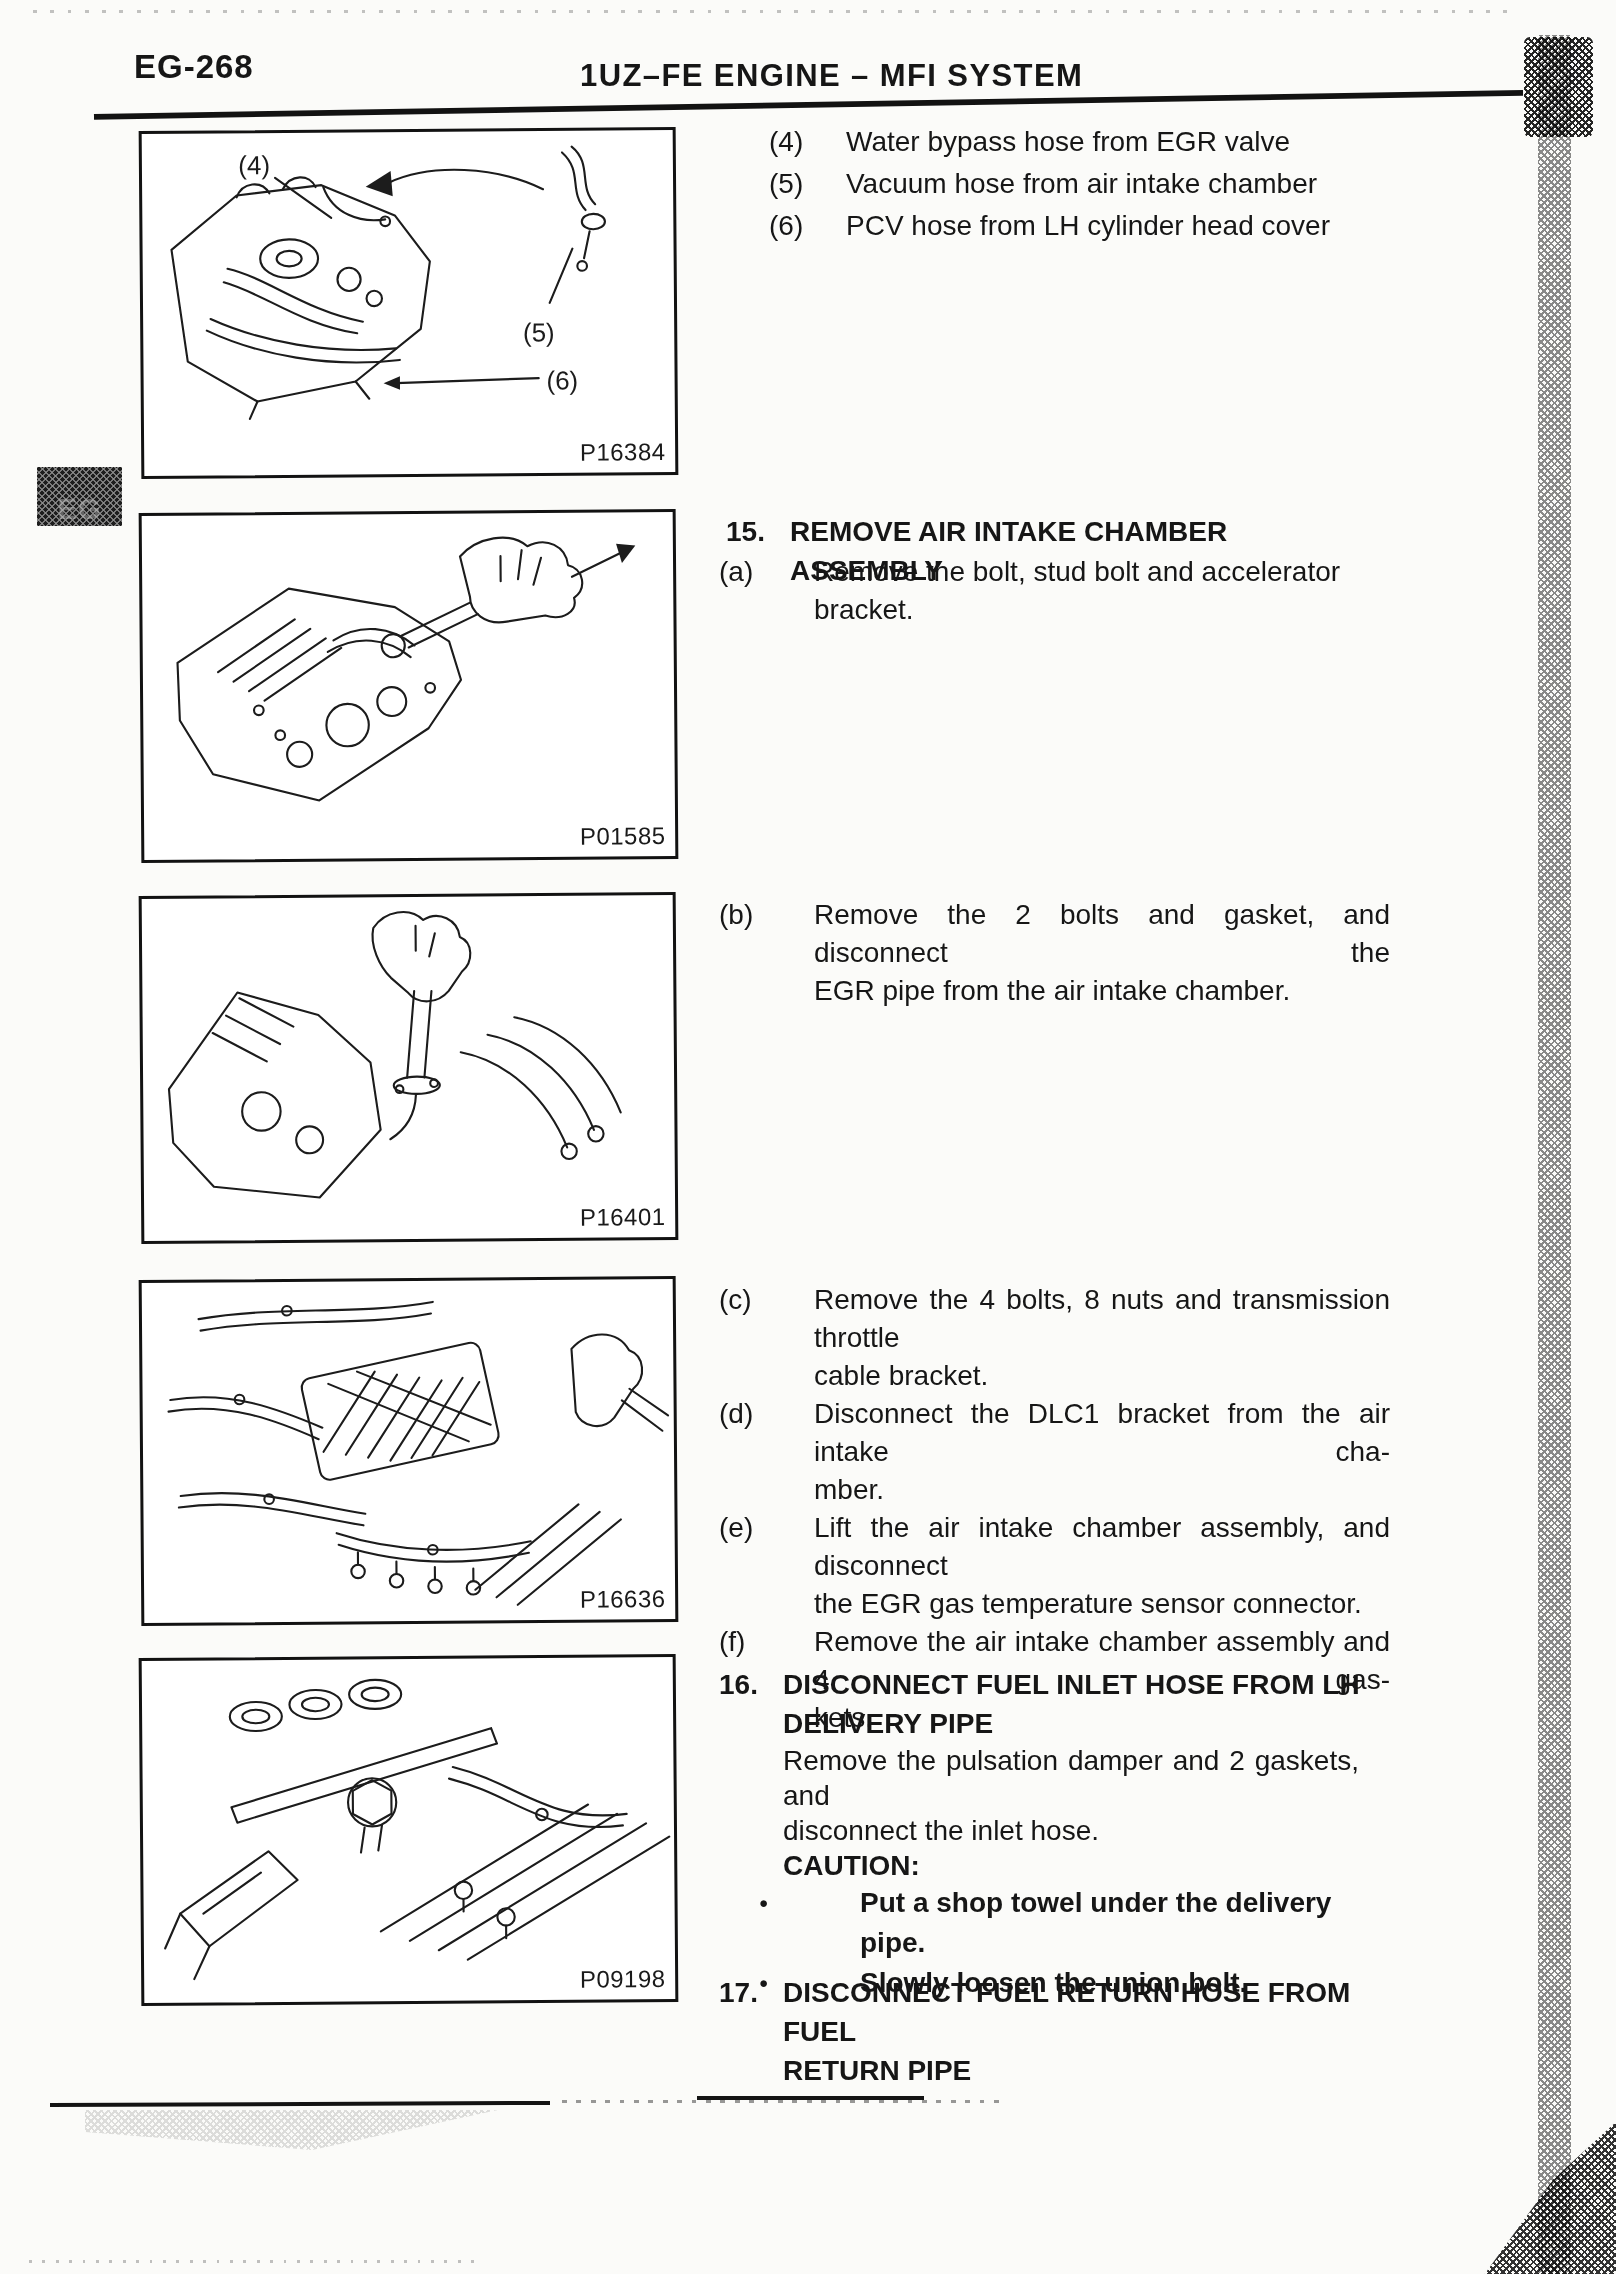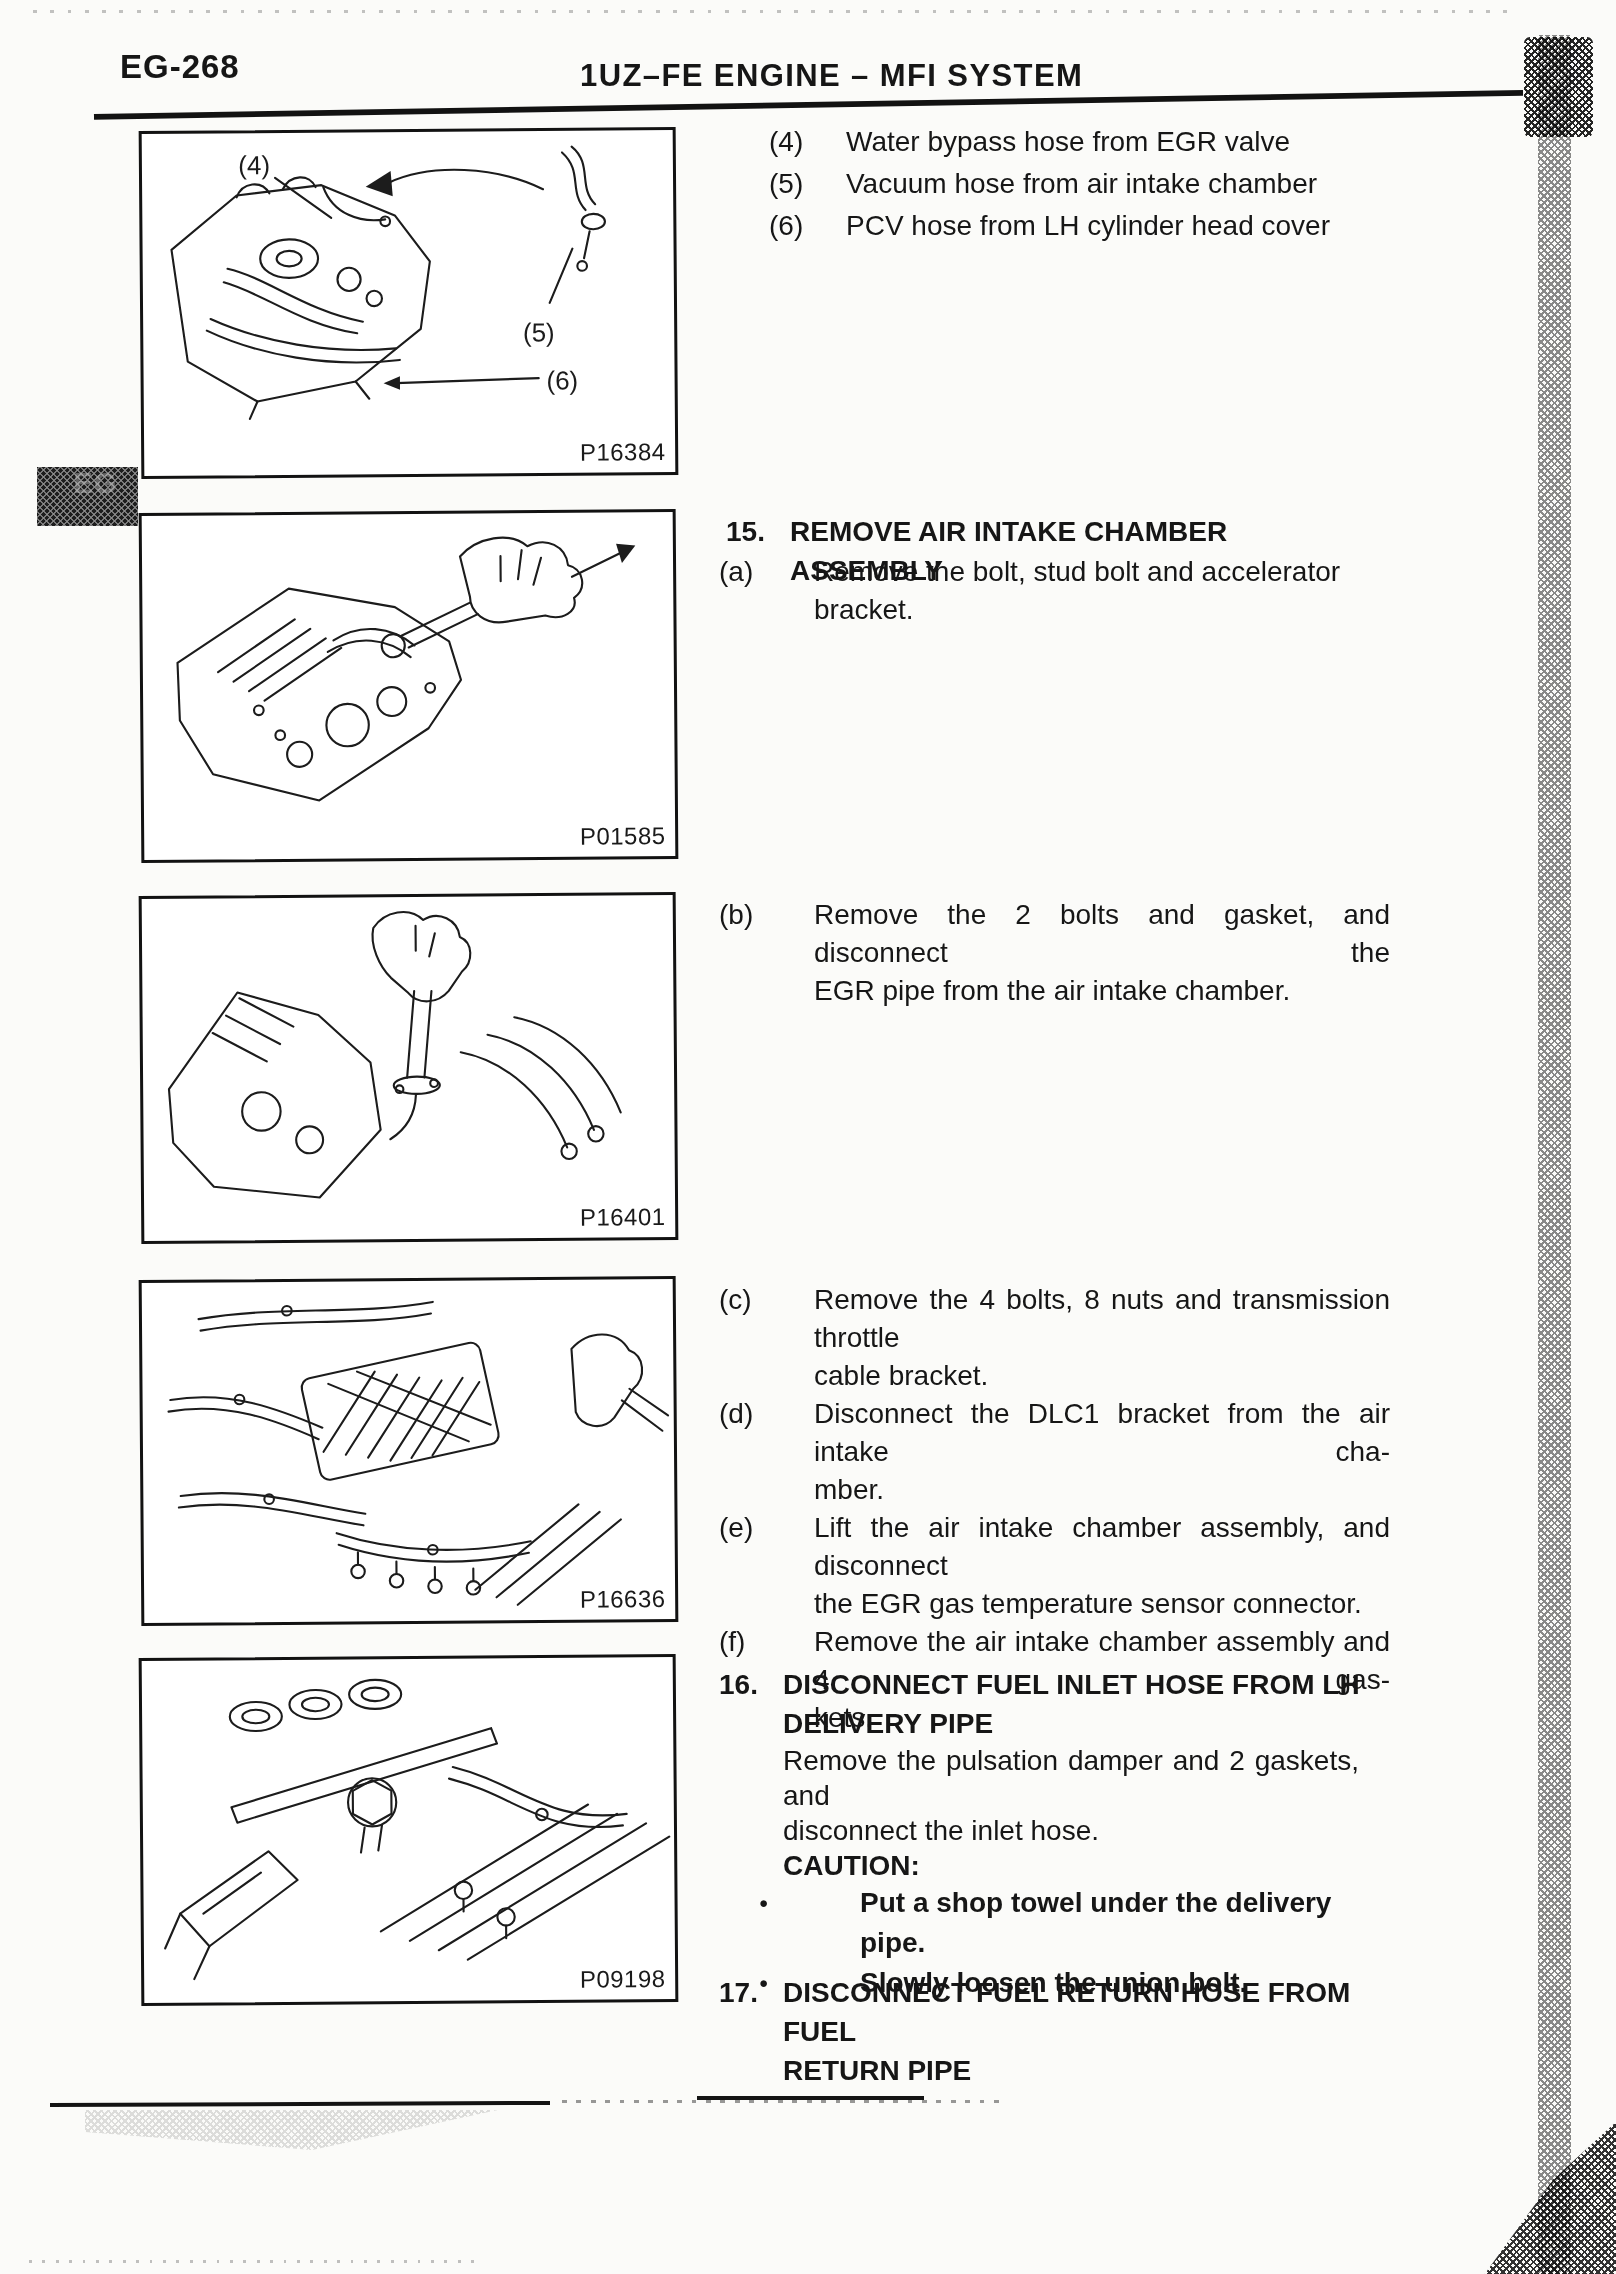--- a/index.html
+++ b/index.html
@@ -16,34 +16,34 @@
   }
   .speckle-top{position:absolute;left:33px;top:9.6px;width:1479px;height:3.8px;
     background-image:repeating-linear-gradient(90deg,#555 0 3.8px,transparent 3.8px 17.3px);opacity:.35;}
   .speckle-bottom{position:absolute;left:29px;top:2260px;width:452px;height:2.9px;
     background-image:repeating-linear-gradient(90deg,#666 0 2.9px,transparent 2.9px 13.4px);opacity:.4;}
   .edge-strip{position:absolute;left:1538px;top:35px;width:33px;height:2240px;opacity:.45;}
   .edge-blob-top{position:absolute;left:1524px;top:37px;width:69px;height:100px;opacity:.85;border-radius:5.8px;}
   .edge-blob-bottom{position:absolute;left:1484px;top:2121px;width:133px;height:154px;opacity:.8;
     clip-path:polygon(100% 0,100% 100%,0 100%,52% 38%);}
   .eg-tab{position:absolute;left:37px;top:467px;width:85px;height:59px;background:#1d1d1d;
-    display:flex;align-items:flex-start;justify-content:center;padding-left:16px;}
+    display:flex;align-items:flex-end;justify-content:center;}
   .eg-tab .pat{position:absolute;inset:0;opacity:.5;
     background-image:
       repeating-linear-gradient(45deg,rgba(255,255,255,.8) 0 1.4px,transparent 1.4px 4.8px),
       repeating-linear-gradient(-45deg,rgba(255,255,255,.8) 0 1.4px,transparent 1.4px 4.8px);}
   .eg-tab .lbl{position:relative;font-weight:700;font-size:29px;color:#cfcfcf;opacity:.4;letter-spacing:1px;}
   .bottom-rule-1{position:absolute;left:50px;top:2102px;width:500px;height:3.8px;background:#141414;transform:rotate(-.25deg);}
   .bottom-rule-2{position:absolute;left:697px;top:2096px;width:227px;height:3.8px;background:#141414;}
   .bottom-rule-dots{position:absolute;left:562px;top:2100px;width:442px;height:2.9px;
     background-image:repeating-linear-gradient(90deg,#333 0 4.8px,transparent 4.8px 14.4px);opacity:.5;}
   .bottom-noise{position:absolute;left:85px;top:2110px;width:413px;height:40px;opacity:.12;
     clip-path:polygon(0 0,100% 0,55% 100%,0 55%);}
   
-  .hdr-code{position:absolute;left:120px;top:48px;font-weight:700;font-size:33px;letter-spacing:1px;}
+  .hdr-code{position:absolute;left:134px;top:48px;font-weight:700;font-size:33px;letter-spacing:1px;}
   .hdr-title{position:absolute;left:580px;top:58px;font-weight:700;font-size:31px;letter-spacing:1.4px;}
   .rule-svg{position:absolute;left:0;top:0;width:1617px;height:134px;}
   
   .fig{position:absolute;left:140px;width:537px;border:3.8px solid #121212;background:#fff;
     box-sizing:border-box;transform:rotate(-.45deg);}
   .fig svg{display:block;width:100%;height:100%;}
   .fig .art{stroke:#1c1c1c;stroke-width:2.2;fill:none;stroke-linecap:round;stroke-linejoin:round;}
   .fig .fill{fill:#1c1c1c;stroke:none;}
   .fig text{fill:#1c1c1c;font-size:27px;font-family:"Liberation Sans",sans-serif;}
   .fig-code{position:absolute;right:9.6px;bottom:5.8px;font-size:24px;letter-spacing:0.5px;color:#1a1a1a;}

